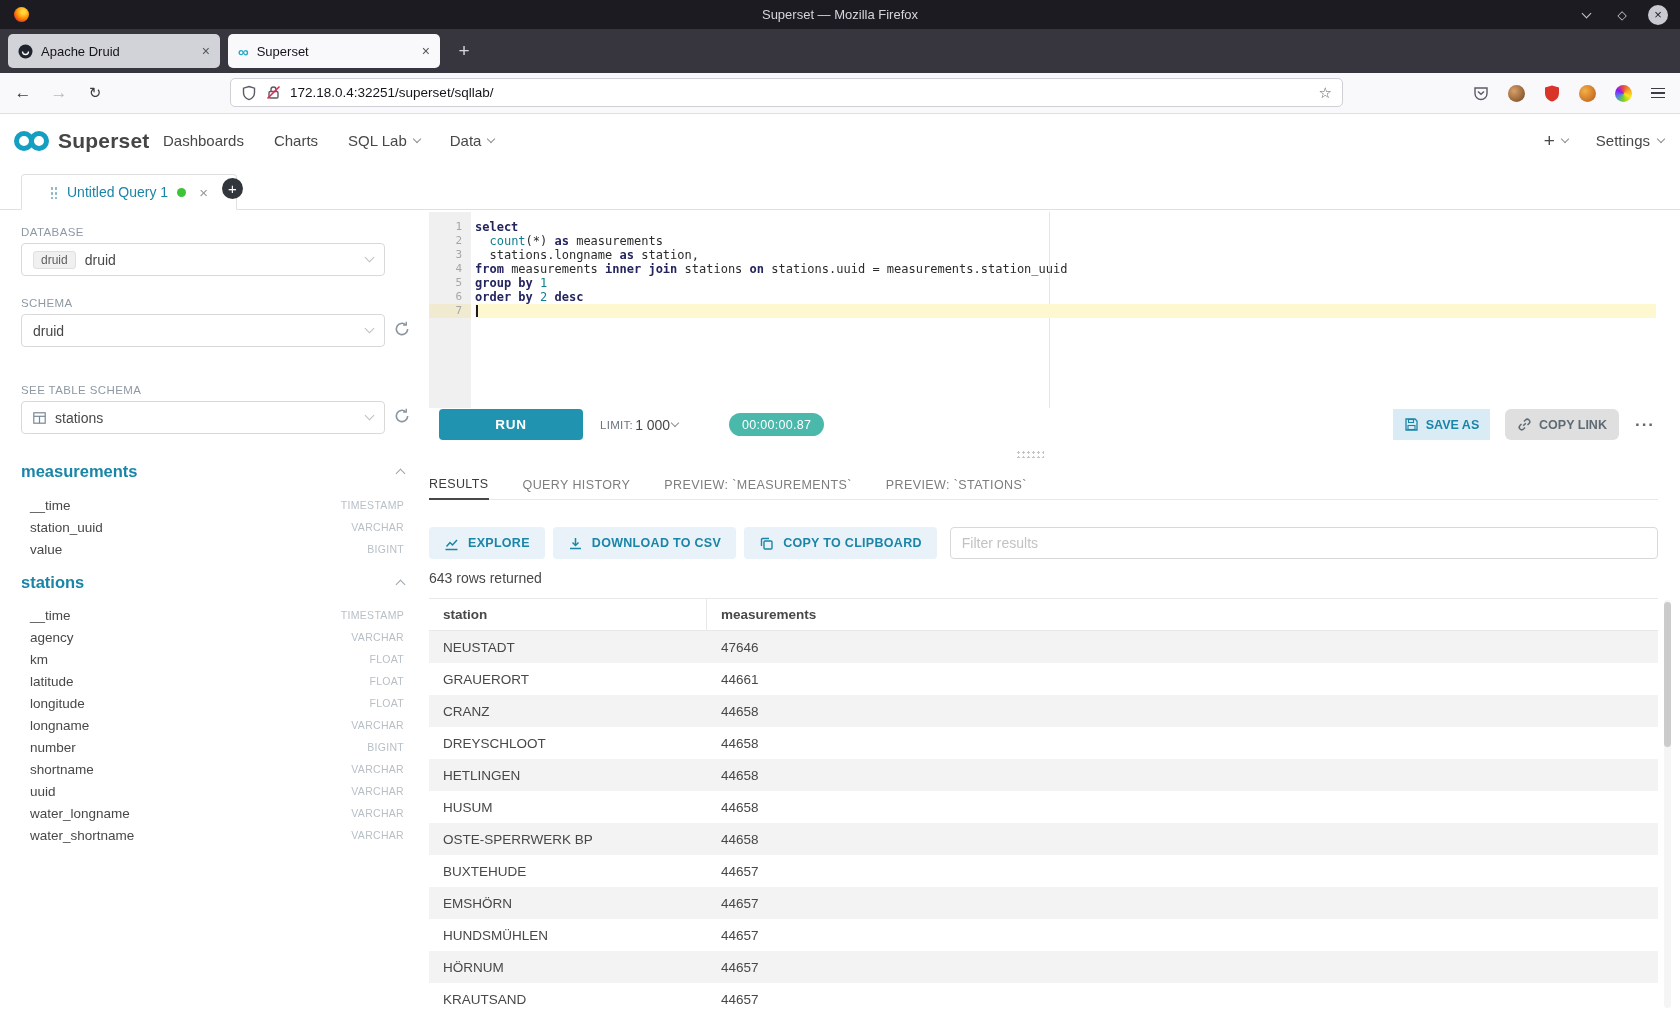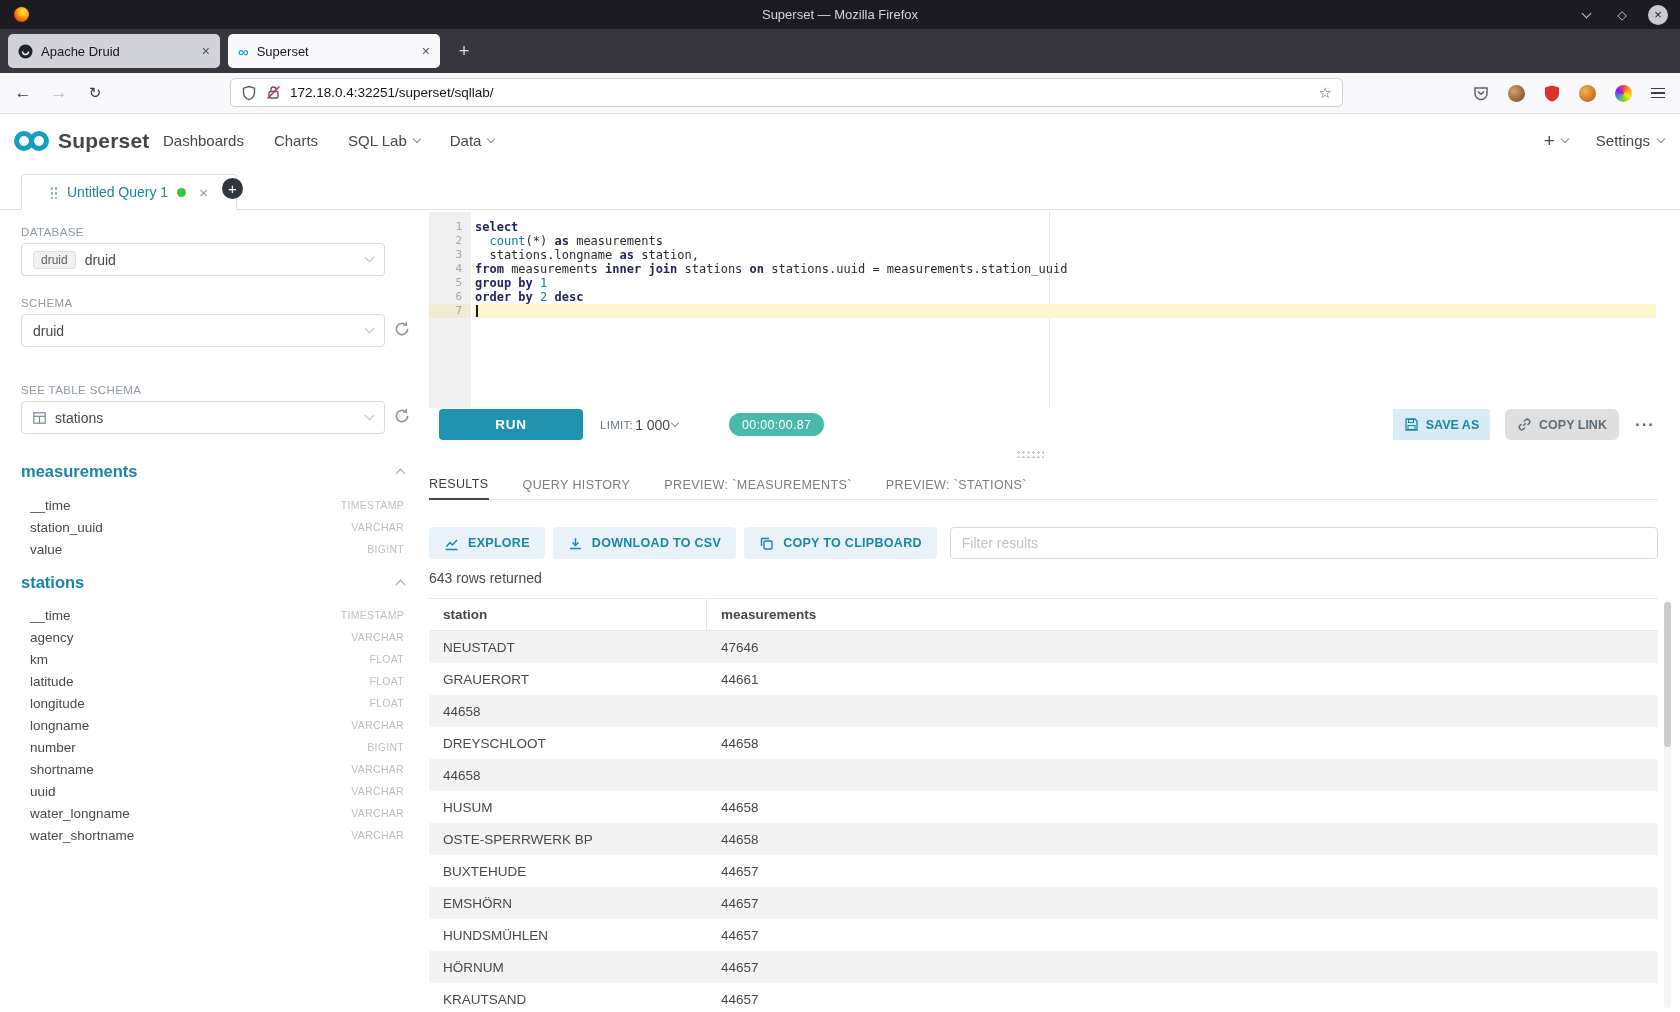--- a/index.html
+++ b/index.html
@@ -473,27 +473,29 @@
   <div id="result-rows">
       <div class="t-row">
         <div class="t-cell c1">NEUSTADT</div>
         <div class="t-cell c2">47646</div>
       </div>
       <div class="t-row">
         <div class="t-cell c1">GRAUERORT</div>
         <div class="t-cell c2">44661</div>
       </div>
       <div class="t-row">
+        <div class="t-cell c1">CRANZ</div>
         <div class="t-cell c2">44658</div>
       </div>
       <div class="t-row">
         <div class="t-cell c1">DREYSCHLOOT</div>
         <div class="t-cell c2">44658</div>
       </div>
       <div class="t-row">
+        <div class="t-cell c1">HETLINGEN</div>
         <div class="t-cell c2">44658</div>
       </div>
       <div class="t-row">
         <div class="t-cell c1">HUSUM</div>
         <div class="t-cell c2">44658</div>
       </div>
       <div class="t-row">
         <div class="t-cell c1">OSTE-SPERRWERK BP</div>
         <div class="t-cell c2">44658</div>
       </div>

